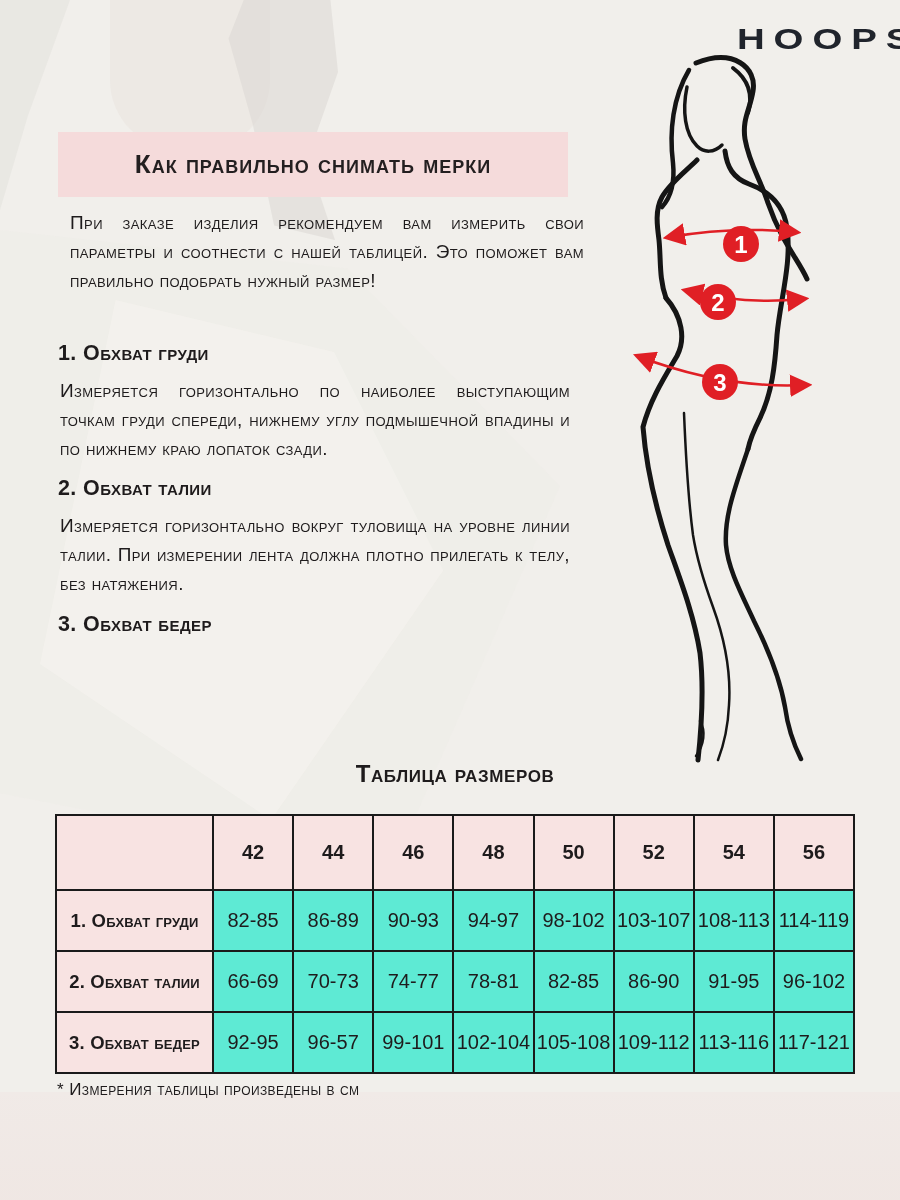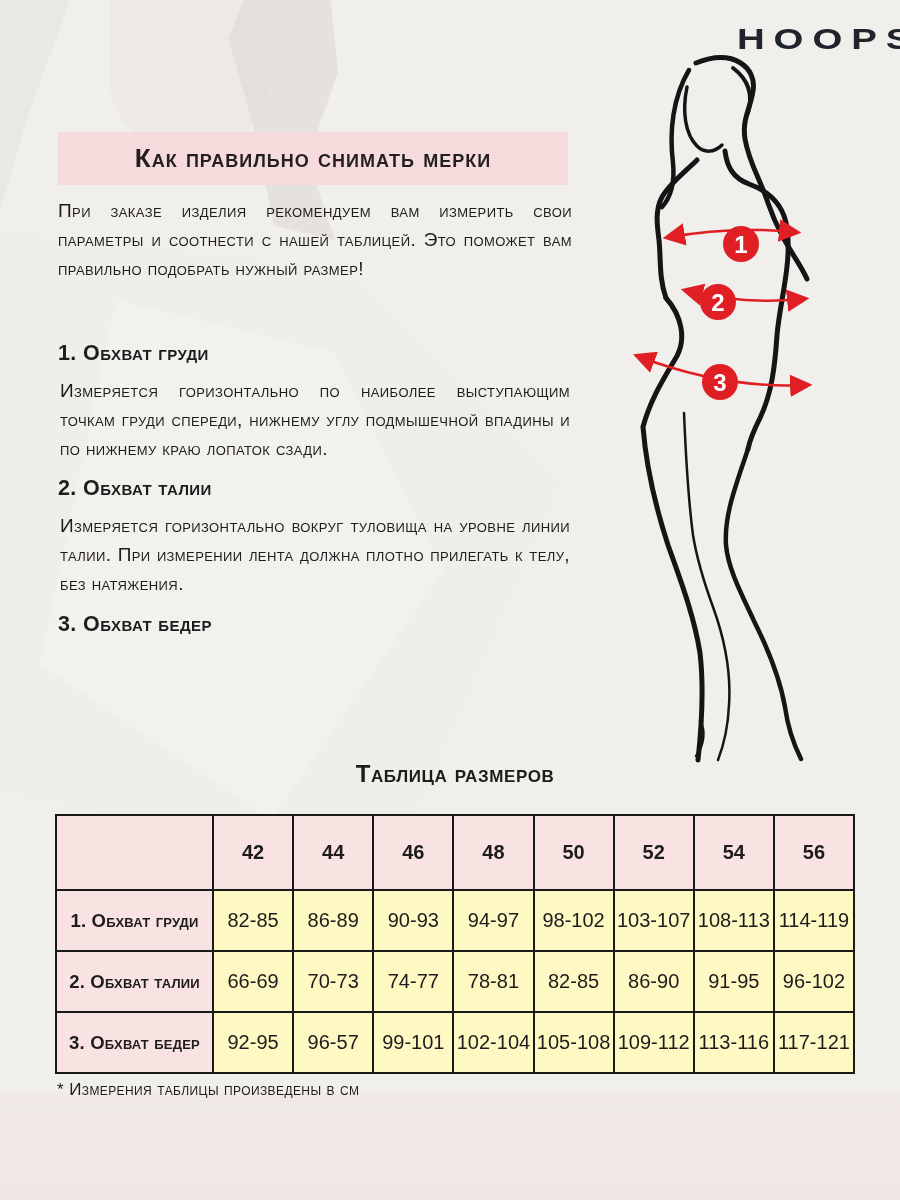--- a/index.html
+++ b/index.html
@@ -22,27 +22,27 @@
     background:linear-gradient(180deg,#f0e5e3,#eedfdc);opacity:.5;}
   .bg-corner{left:0;top:0;width:70px;height:210px;background:#e5e2de;opacity:.6;
     clip-path:polygon(0 0,100% 0,40% 55%,0 100%);}
 
   
   .logo{position:absolute;left:0;right:0;top:22px;text-align:right;}
   .logo span{display:inline-block;transform:scaleX(1.28);
     font-size:30px;font-weight:bold;letter-spacing:7px;color:#20242c;}
 
   
-  .title-band{position:absolute;left:58px;top:132px;width:510px;height:53px;
+  .title-band{position:absolute;left:58px;top:132px;width:510px;height:65px;
     background:#f5dbdb;display:flex;align-items:center;justify-content:center;}
   .title-band h1{margin:0;font-size:26px;font-weight:bold;letter-spacing:1px;
     font-variant:small-caps;color:#231f20;}
 
   
-  .intro{position:absolute;left:58px;top:196px;width:514px;margin:0;
+  .intro{position:absolute;left:58px;top:196px;width:514px;margin:12px;
     font-size:19px;line-height:29px;letter-spacing:.4px;
     text-align:justify;font-variant:small-caps;}
   .sec{position:absolute;left:58px;width:514px;}
   .sec h2{margin:0 0 10px 0;font-size:21.5px;font-weight:bold;
     letter-spacing:.4px;font-variant:small-caps;}
   .sec p{margin:2px;font-size:19px;line-height:29px;letter-spacing:.4px;
     text-align:justify;font-variant:small-caps;}
   .sec1{top:341px;} .sec2{top:476px;} .sec3{top:612px;}
 
   
@@ -51,21 +51,21 @@
   .figure text{font-family:"Liberation Sans","DejaVu Sans",sans-serif;
     font-weight:bold;font-size:24px;fill:#ffffff;}
 
   
   .table-title{position:absolute;left:55px;top:760px;width:800px;margin:0;
     text-align:center;font-size:24px;font-weight:bold;letter-spacing:.6px;
     font-variant:small-caps;}
   table.sizes{position:absolute;left:55px;top:814px;width:800px;
     border-collapse:collapse;table-layout:fixed;}
   table.sizes td{border:2px solid #1a1a1a;text-align:center;vertical-align:middle;
-    background:#fef9c3;font-size:20px;padding:0;}
+    background:#5eead4;font-size:20px;padding:0;}
   table.sizes tr{height:61px;}
   table.sizes tr.head{height:75px;}
   table.sizes tr.head td{background:#f8e3e2;font-weight:bold;}
   table.sizes td.lbl{background:#f8e3e2;font-weight:bold;font-size:18.5px;
     letter-spacing:.2px;font-variant:small-caps;text-align:center;}
 
   .footnote{position:absolute;left:57px;top:1080px;margin:0;
     font-size:17px;letter-spacing:.4px;font-variant:small-caps;}
 </style>
 </head>

